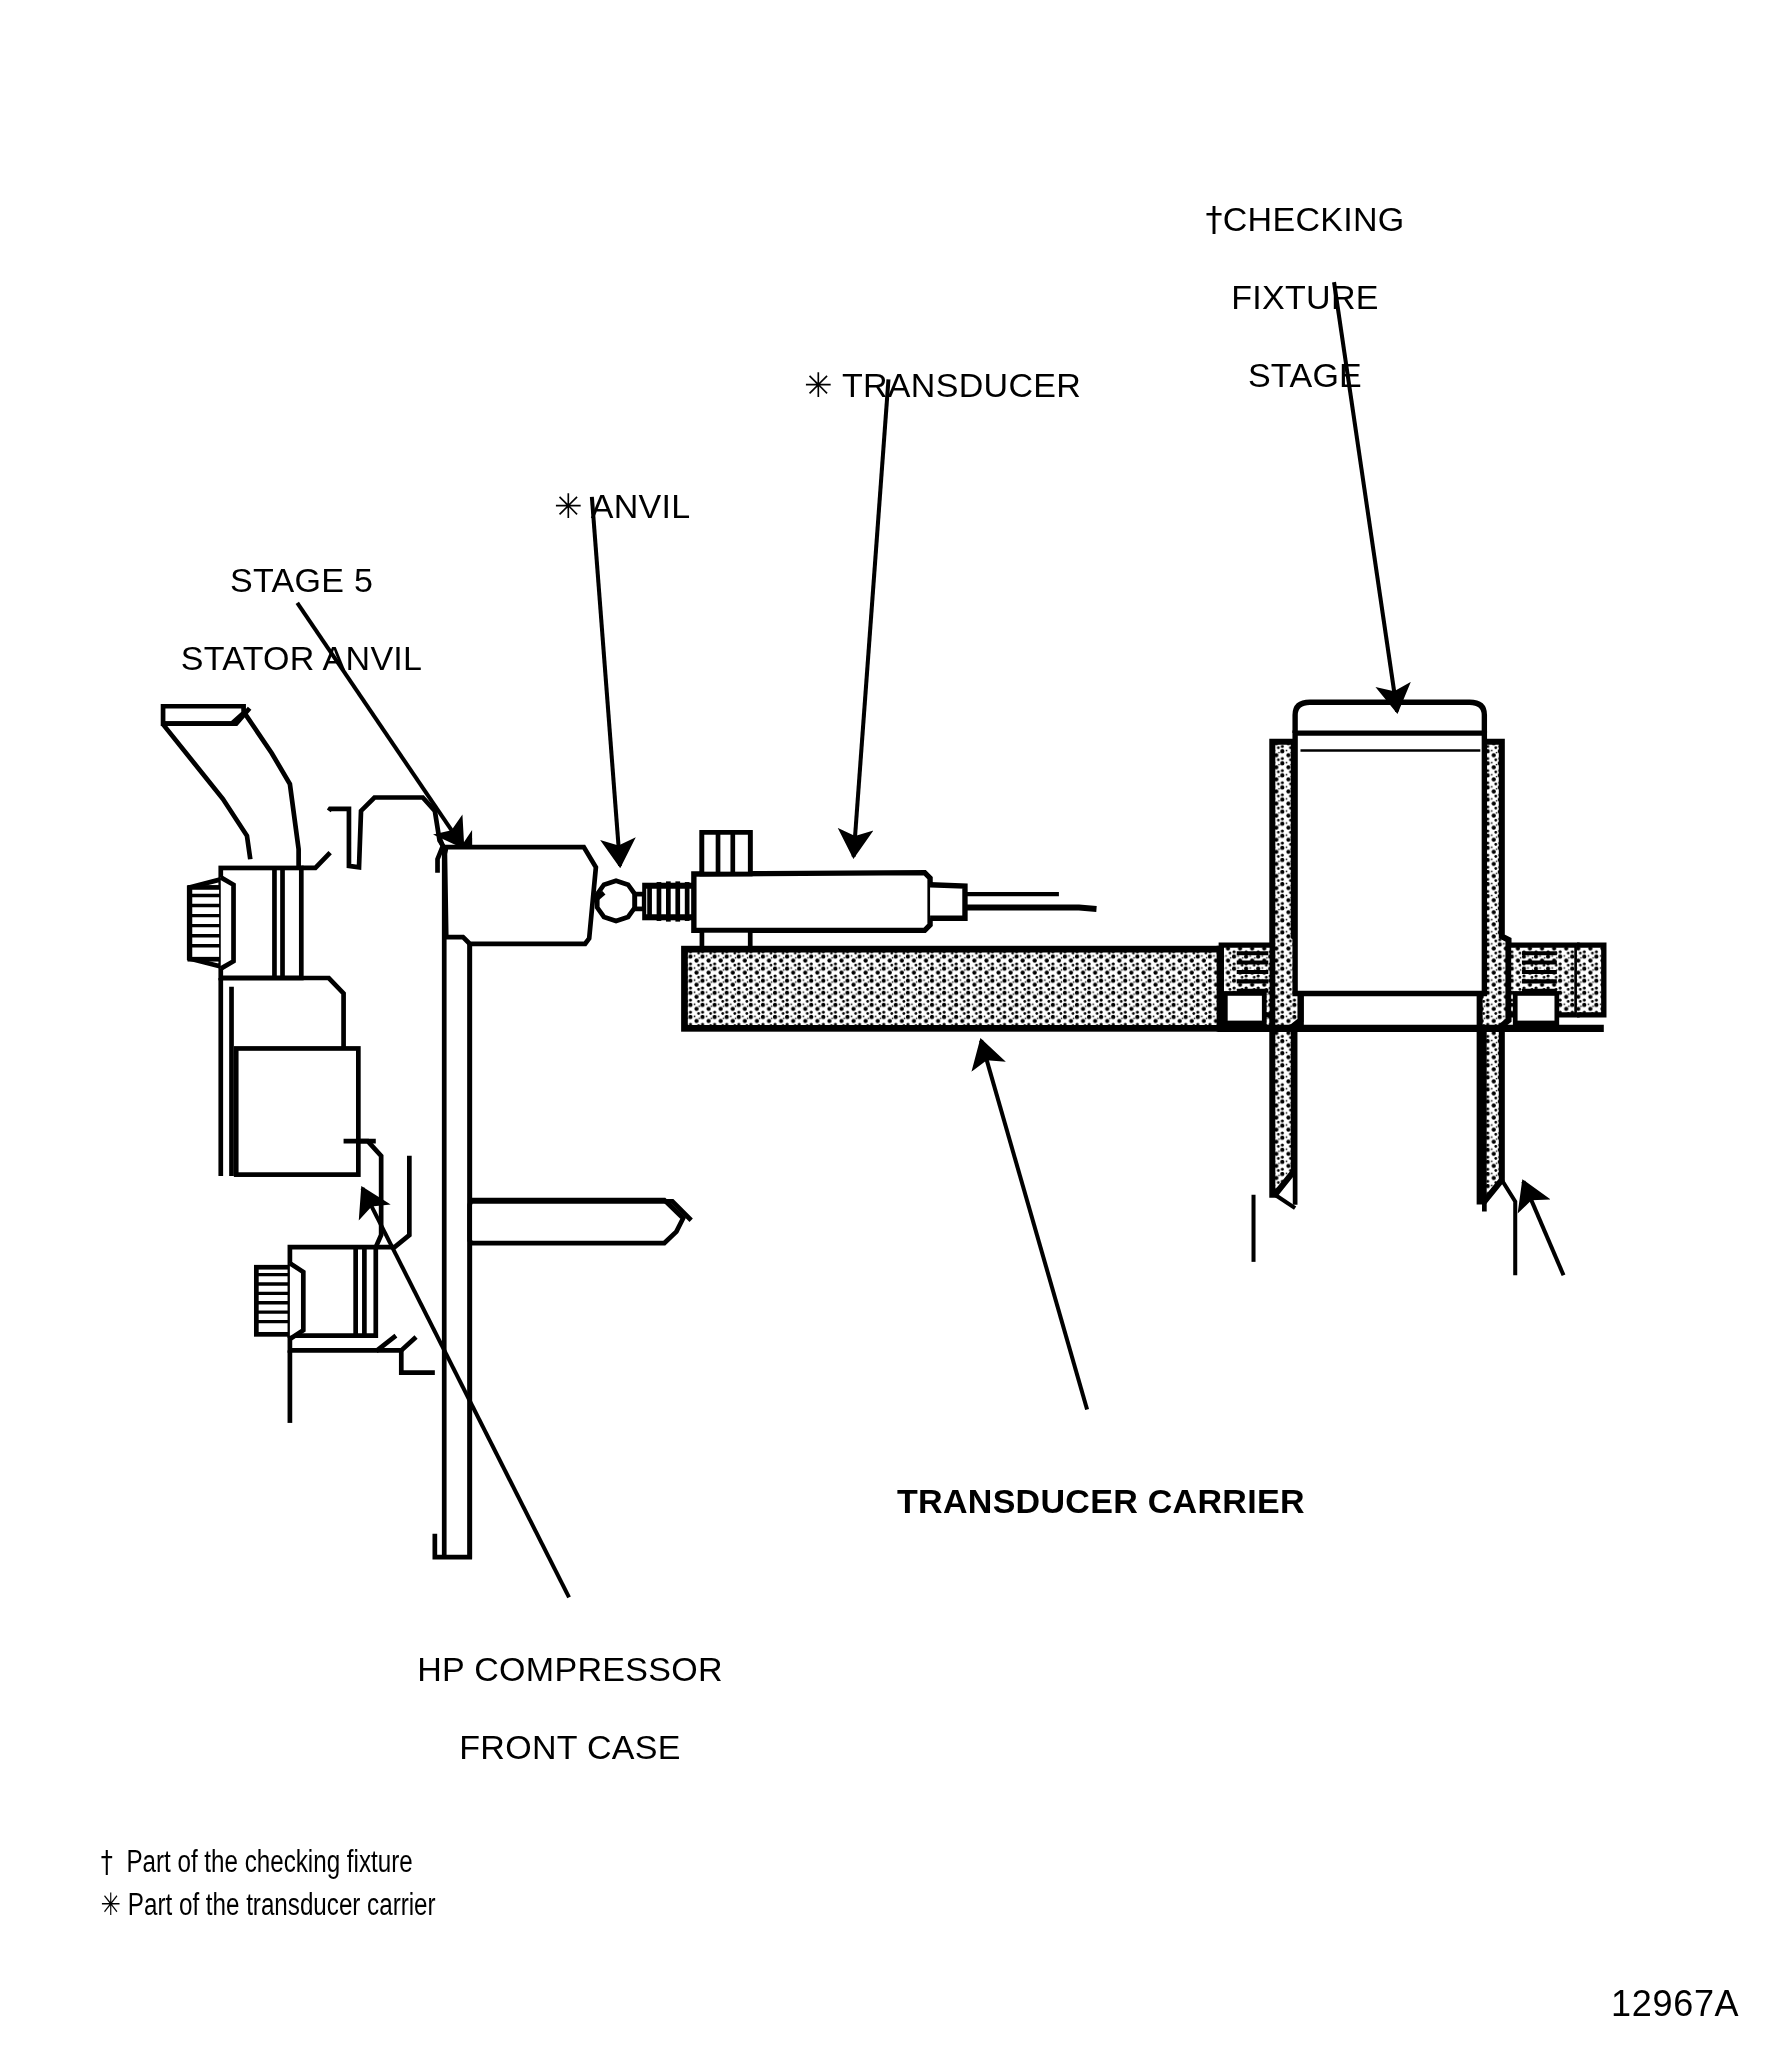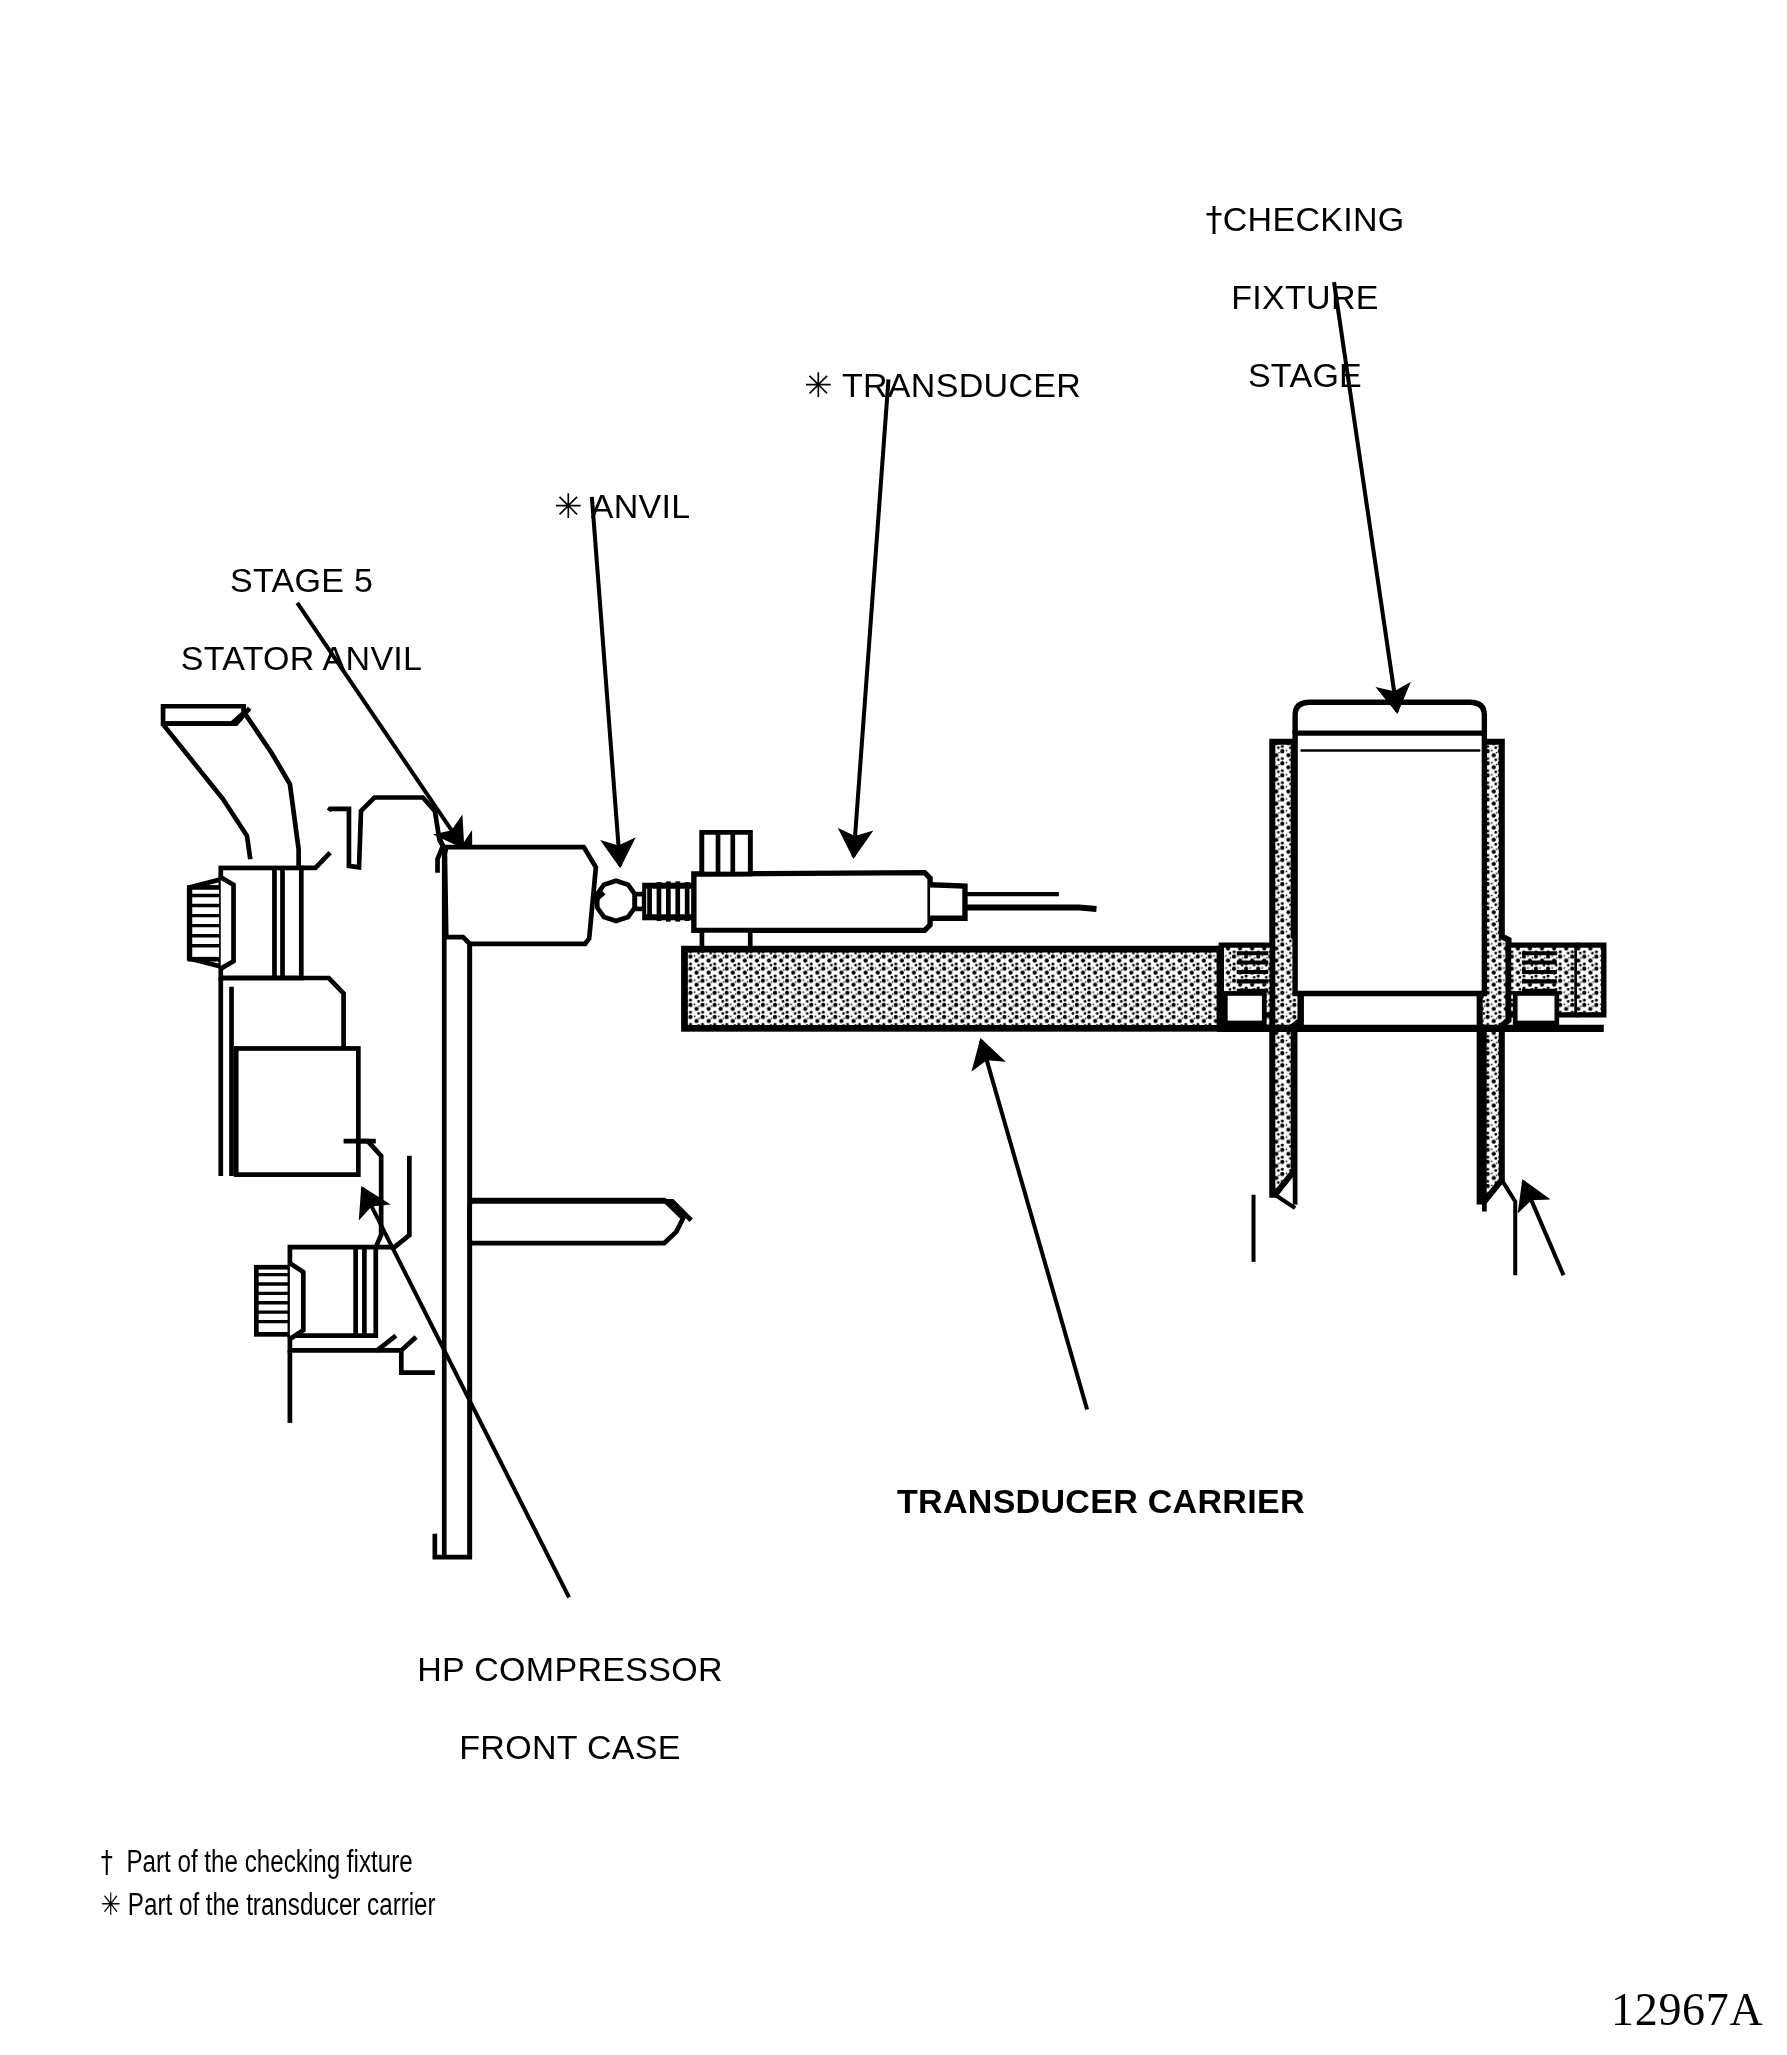--- a/index.html
+++ b/index.html
@@ -42,22 +42,22 @@
     position: absolute;
     font-family: "Liberation Sans", sans-serif;
     font-size: 31px;
     line-height: 38px;
     white-space: pre;
     transform: scaleX(0.78);
     transform-origin: left center;
   }
   .code {
     position: absolute;
-    font-family: Liberation Serif, serif;
-    font-size: 46px;
+    font-family: Liberation Sans, sans-serif;
+    font-size: 36px;
     letter-spacing: 0.7px;
     white-space: pre;
   }
   .marksym { font-family: "DejaVu Sans", sans-serif; }
 </style>
 </head>
 <body>
 
 <div id="root">
 

